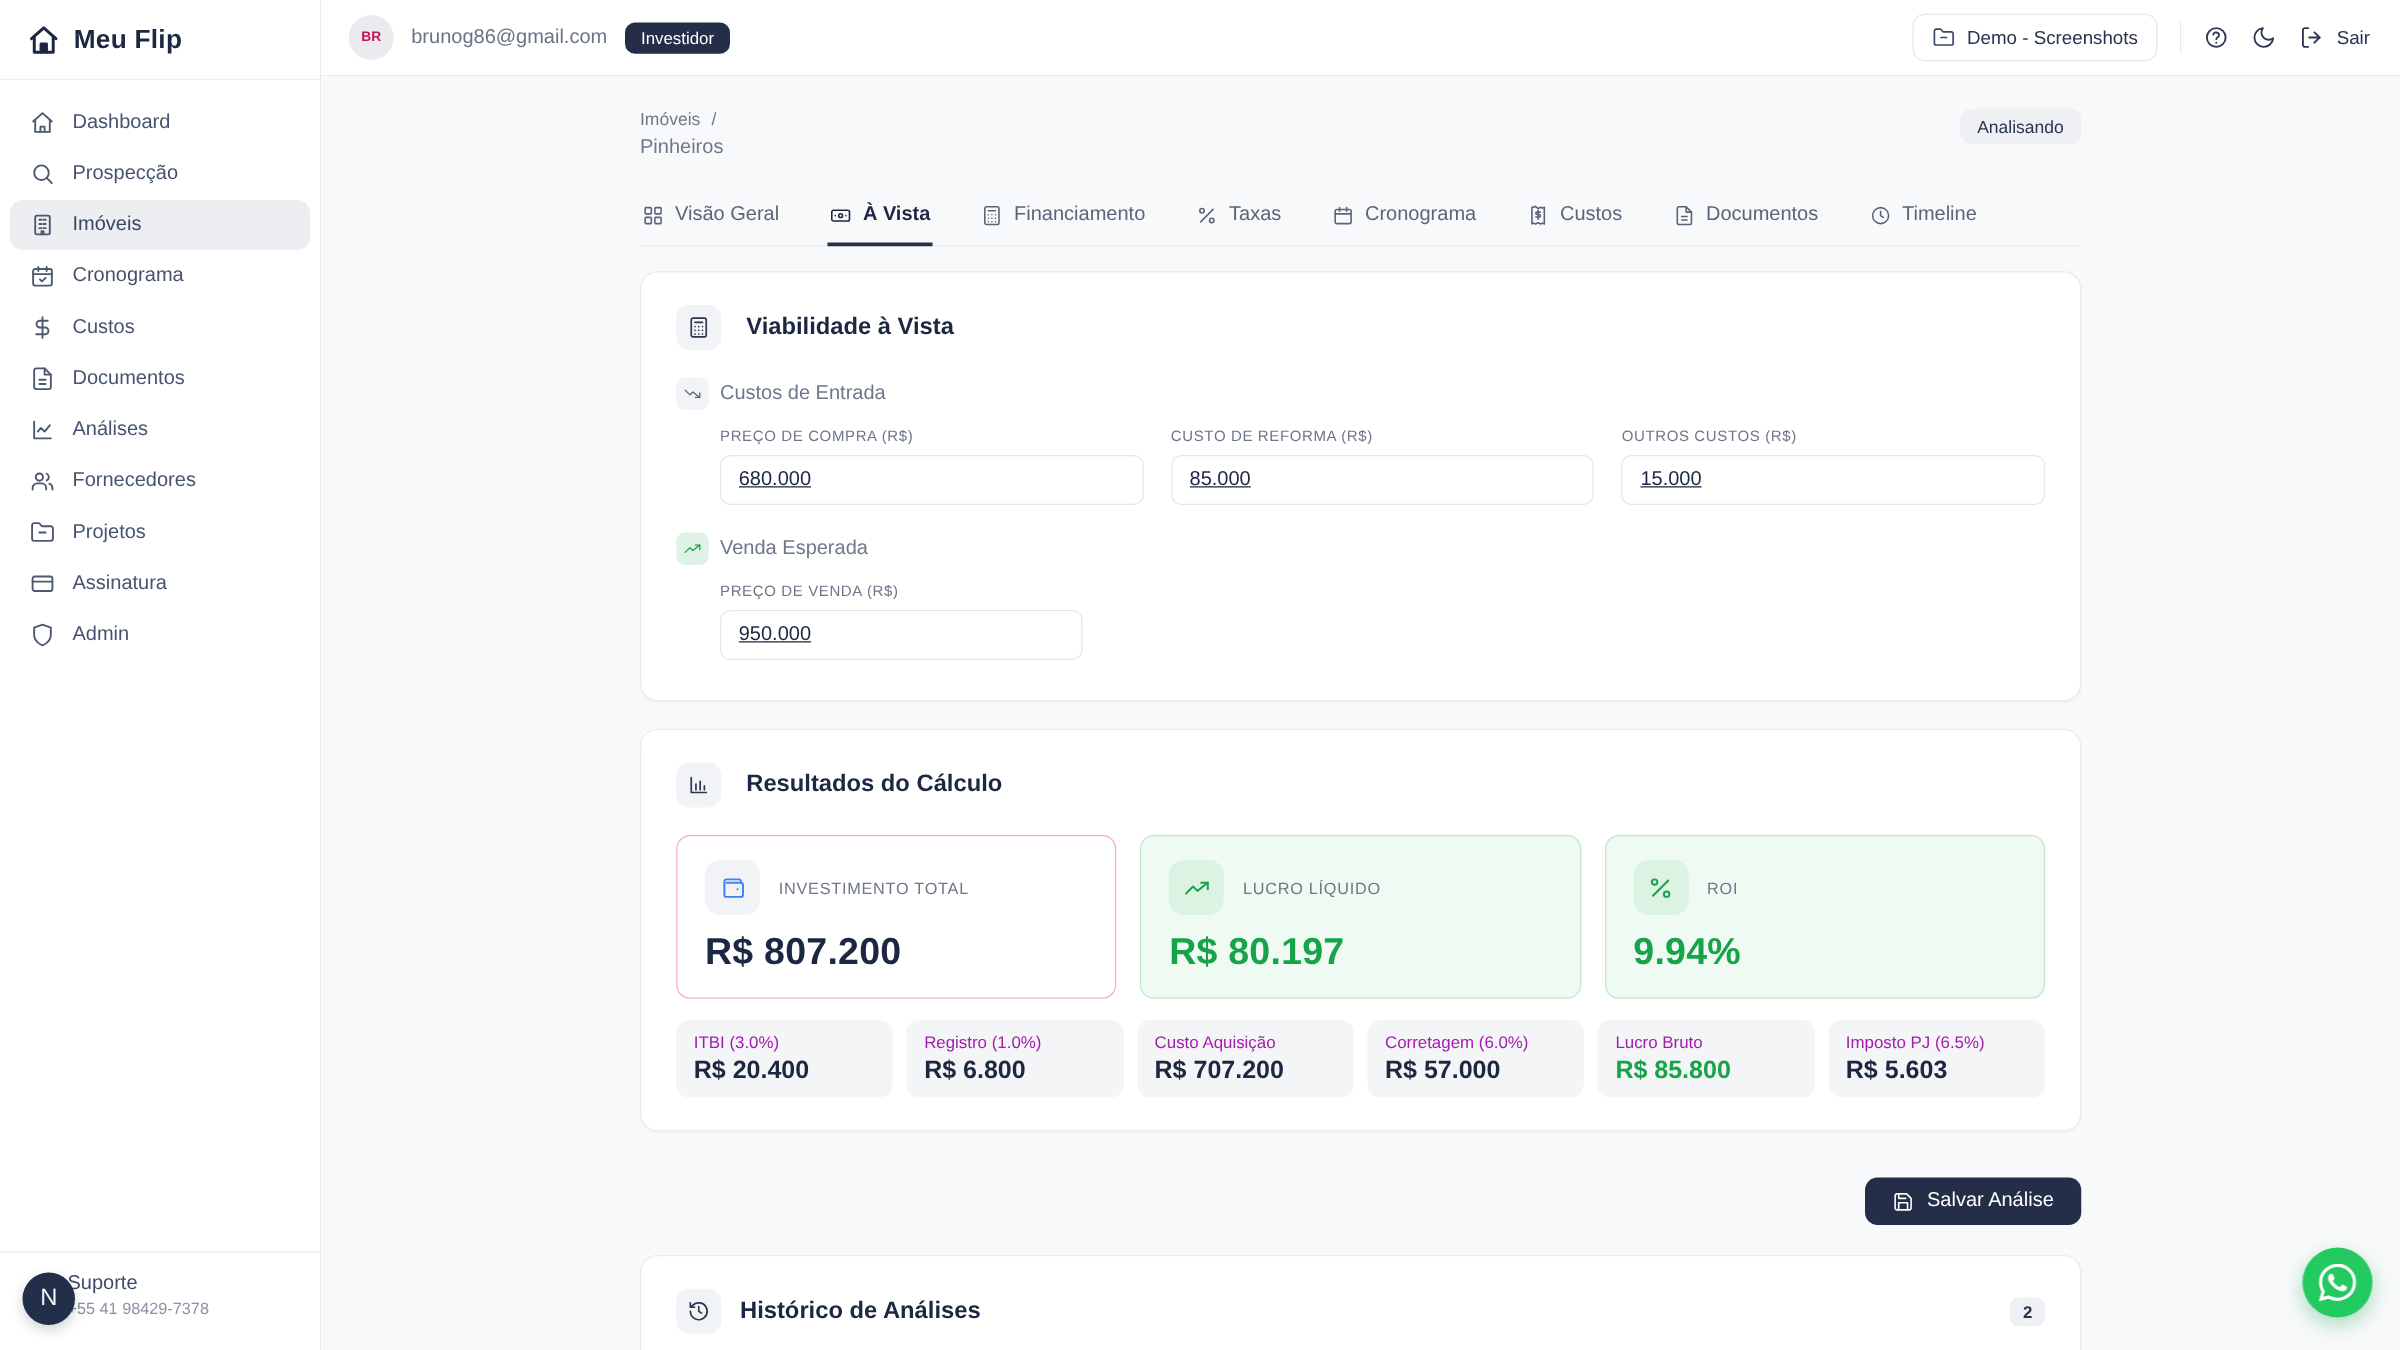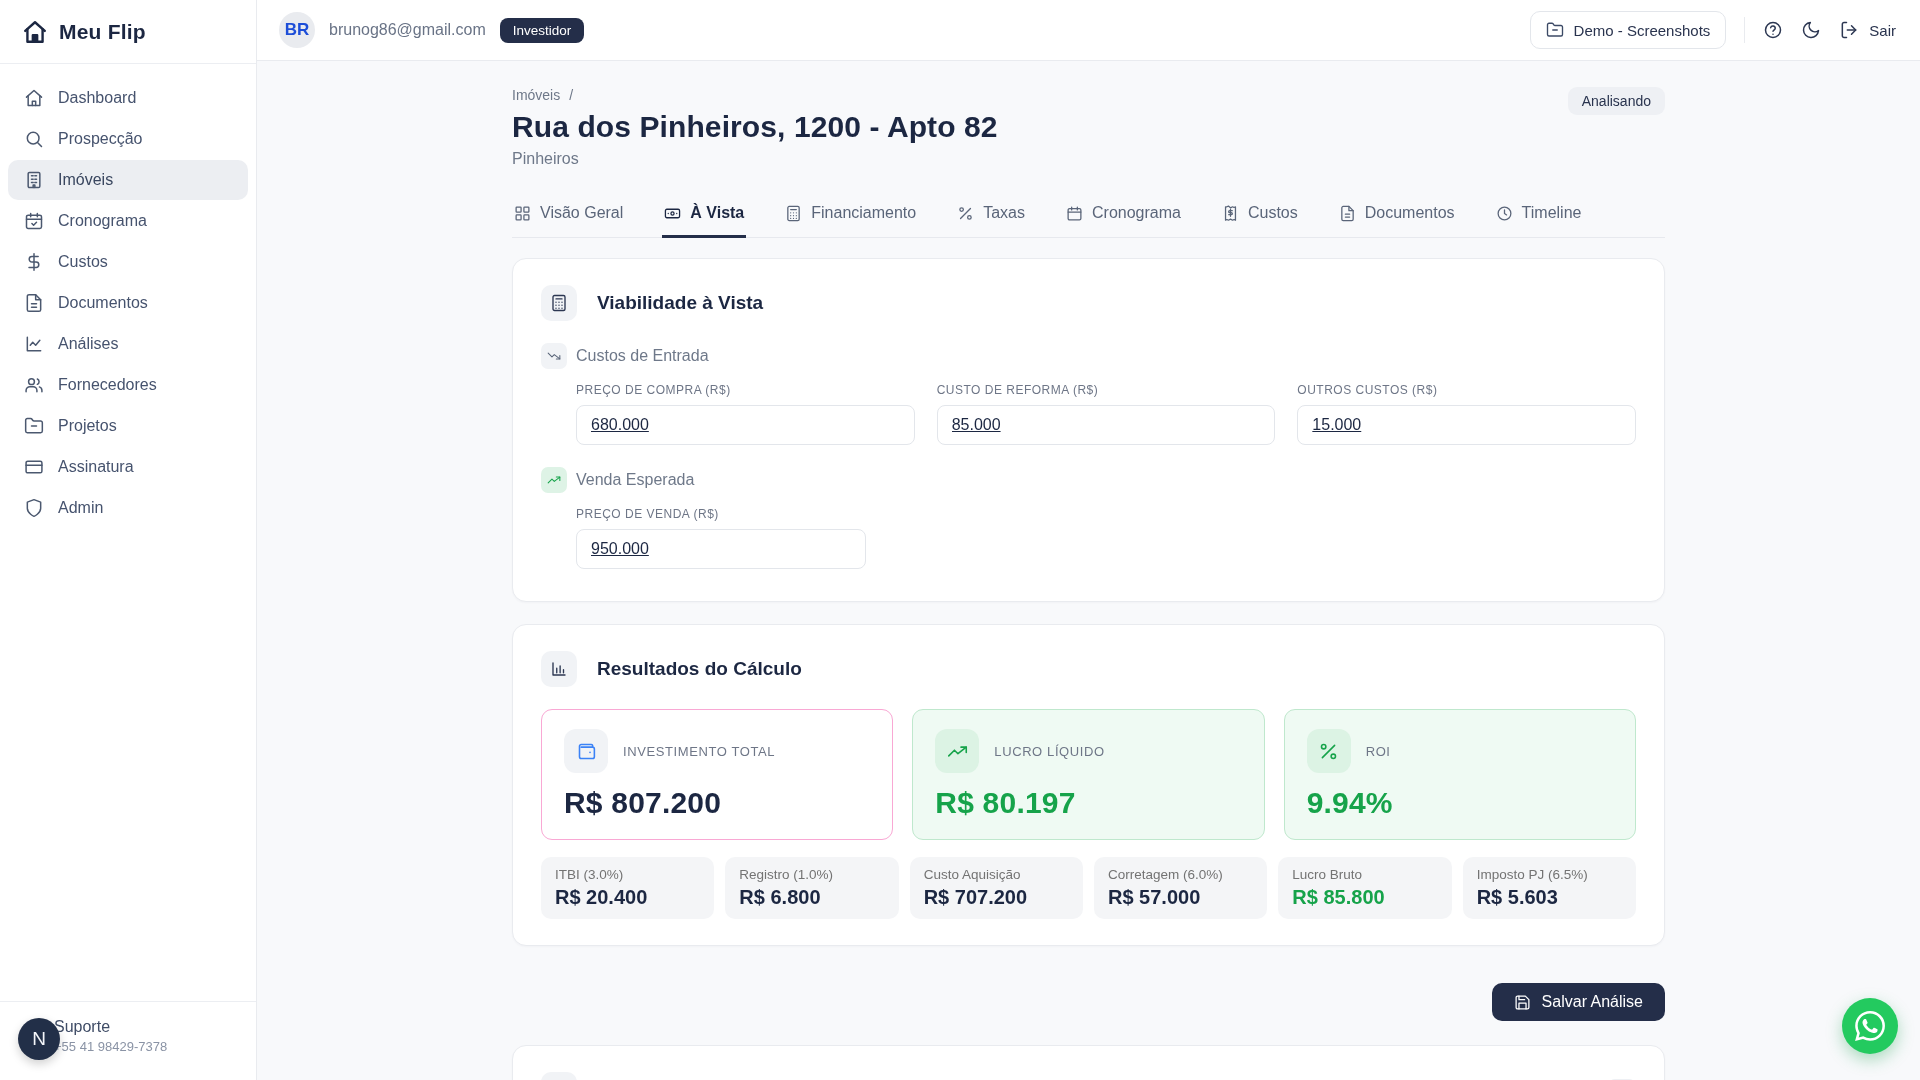--- a/index.html
+++ b/index.html
@@ -18,21 +18,21 @@
   .nav-item.active { background:#eceef2; color:#39465f; font-weight:500; }
   .support { margin-top:auto; border-top:1px solid #eceef2; padding:16px 22px 26px 22px; display:flex; gap:12px; align-items:flex-start; }
   .support .ic { width:20px; height:20px; color:#4b586f; margin-top:3px; }
   .support-title { font-size:16px; color:#3f4c66; }
   .support-phone { font-size:13px; color:#8a93a5; margin-top:3px; }
 
   
   .main { flex:1; display:flex; flex-direction:column; height:100%; overflow:hidden; }
   .topbar { height:61px; min-height:61px; background:#fff; border-bottom:1px solid #e9ebef; display:flex; align-items:center; justify-content:space-between; padding:0 24px 0 22px; }
   .user-cluster { display:flex; align-items:center; gap:14px; }
-  .avatar { width:36px; height:36px; border-radius:50%; background:#e9ebef; color:#1d4ed8; font-size:17px; font-weight:700; display:flex; align-items:center; justify-content:center; }
+  .avatar { width:36px; height:36px; border-radius:50%; background:#e9ebef; color:#be185d; font-size:11px; font-weight:700; display:flex; align-items:center; justify-content:center; }
   .email { font-size:16px; color:#697386; }
   .role-badge { background:#242e49; color:#fff; font-size:13.5px; padding:5px 13px; border-radius:8px; }
   .topbar-right { display:flex; align-items:center; gap:18px; }
   .demo-btn { display:flex; align-items:center; gap:10px; border:1px solid #e3e6eb; border-radius:10px; padding:9px 15px; font-size:15px; color:#29334e; background:#fff; cursor:pointer; }
   .demo-btn .ic { width:18px; height:18px; color:#3c4a66; }
   .tb-divider { width:1px; height:26px; background:#e9ebef; }
   .tb-icon { width:20px; height:20px; color:#2c3752; cursor:pointer; }
   .logout-wrap { display:flex; align-items:center; gap:10px; cursor:pointer; }
   .logout-wrap span { font-size:15px; color:#29334e; }
 
@@ -79,21 +79,21 @@
   .metric-top { display:flex; align-items:center; gap:15px; }
   .m-iconbox { width:44px; height:44px; border-radius:12px; background:#f1f3f6; display:flex; align-items:center; justify-content:center; color:#3b82f6; }
   .metric.positive .m-iconbox { background:#dcf3e4; color:#16a34a; }
   .m-iconbox .ic { width:21px; height:21px; }
   .m-label { font-size:13px; color:#6e7687; letter-spacing:.6px; }
   .m-value { font-size:30px; font-weight:700; color:#1c2742; margin-top:13px; letter-spacing:.2px; }
   .metric.positive .m-value { color:#16a34a; }
 
   .stats { display:grid; grid-template-columns:repeat(6,1fr); gap:11px; margin-top:17px; }
   .stat { background:#f4f5f7; border-radius:10px; padding:10px 14px; }
-  .s-label { font-size:13.5px; color:#737373; }
+  .s-label { font-size:13.5px; color:#a21caf; }
   .s-value { font-size:20px; font-weight:700; color:#1c2742; margin-top:4px; }
   .s-value.green { color:#16a34a; }
 
   .actions-row { display:flex; justify-content:flex-end; margin-top:37px; }
   .save-btn { display:flex; align-items:center; gap:11px; background:#242e49; color:#fff; border:none; border-radius:10px; padding:10px 22px; font-size:16px; font-family:"Liberation Sans",sans-serif; cursor:pointer; height:38px; }
   .save-btn .ic { width:17px; height:17px; }
 
   .card.history { margin-top:24px; height:140px; }
   .history-head { display:flex; align-items:center; gap:15px; }
   .count-badge { margin-left:auto; background:#eef0f4; color:#29334e; font-size:13.5px; font-weight:600; padding:4px 10px; border-radius:7px; }
@@ -248,21 +248,20 @@
 
   <div class="content">
     <div class="content-inner">
 
       <div class="page-head">
         <div>
           <div class="crumbs">
             <span class="crumb-link">Imóveis</span>
             <span>/</span>
           </div>
-          <h1 class="page-title">Rua dos Pinheiros, 1200 - Apto 82</h1>
           <div class="page-sub">Pinheiros</div>
         </div>
         <span class="status-badge">Analisando</span>
       </div>
 
       <div class="tabs">
         <div class="tab">
           <svg class="ic" viewBox="0 0 24 24">
               <rect x="3" y="3" width="7" height="7" rx="1"></rect>
               <rect x="14" y="3" width="7" height="7" rx="1"></rect>

